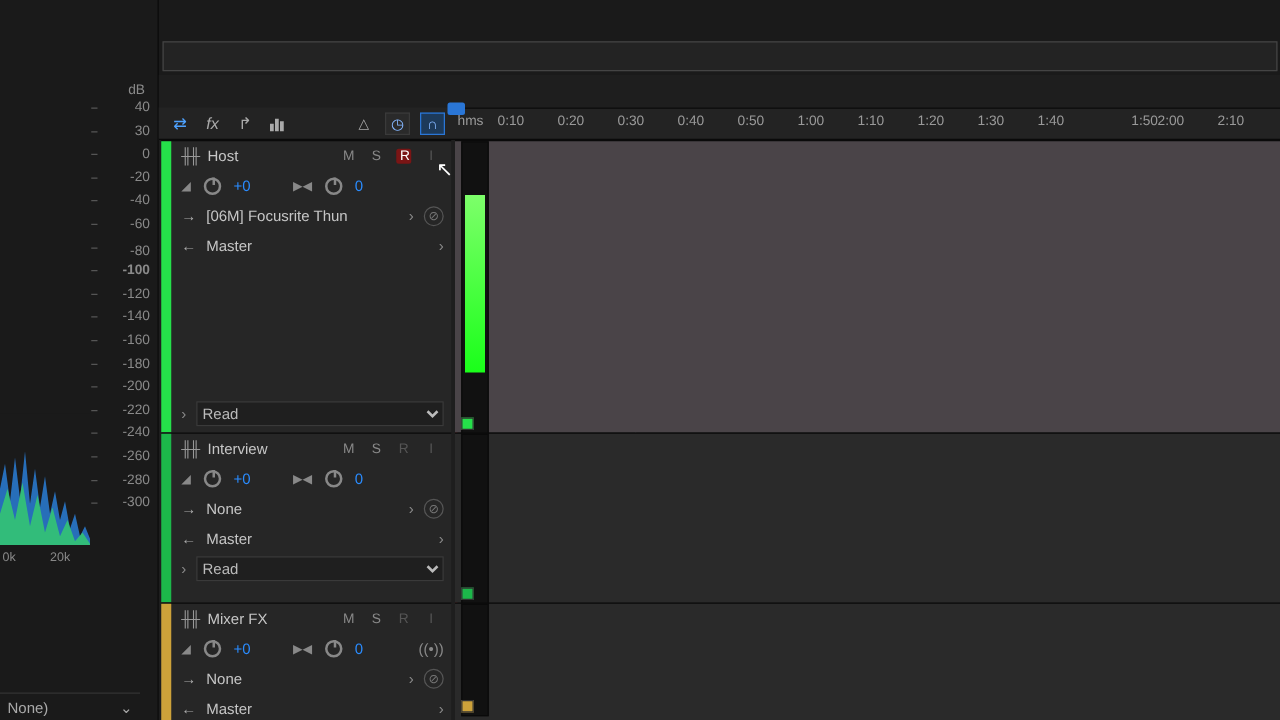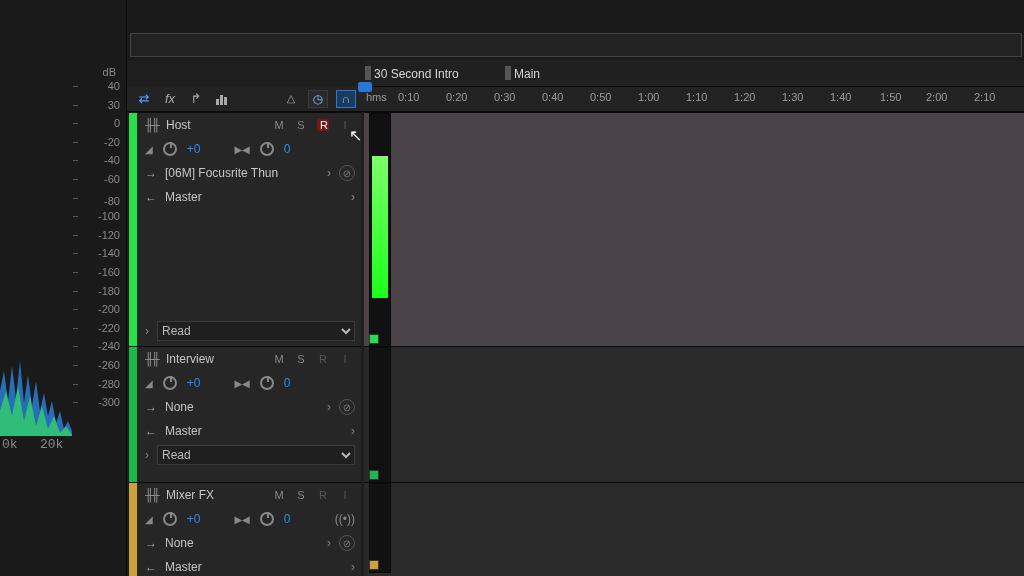--- a/index.html
+++ b/index.html
@@ -5,21 +5,21 @@
   * { box-sizing: border-box; margin: 0; padding: 0; font-family: "Segoe UI", Arial, sans-serif; user-select: none; }
   html, body { width: 1024px; height: 576px; background: #1a1a1a; overflow: hidden; color: #bdbdbd; }
   .root { width: 1024px; height: 576px; position: relative; display: flex; }
 
   
   .left-col { width: 127px; height: 576px; background: #1a1a1a; position: relative; border-right: 1px solid #0a0a0a; }
   .db-scale { position: absolute; right: 0; top: 68px; width: 54px; font-size: 11px; color: #8a8a8a; }
   .db-row { position: absolute; right: 6px; }
   .db-tick { position: absolute; right: 48px; width:5px; height:1px; background:#555; }
   .spectrum { position: absolute; left: 0; bottom: 140px; width: 72px; height: 105px; }
-  .spec-axis { position:absolute; left:0; bottom:124px; font-size:13px; color:#888;font-family:Liberation Mono, monospace; }
+  .spec-axis { position:absolute; left:0; bottom:124px; font-size:10px; color:#888; }
   .left-bottom-item { position:absolute; left:0; bottom:0; width:112px; height:22px; padding:3px 6px; font-size:12px; color:#aaa; border-top:1px solid #333; display:flex; justify-content:space-between; align-items:center;}
 
   
   .menubar { position:absolute; left:127px; top:0; right:0; height:30px; background:#1a1a1a; display:flex; align-items:center; gap:36px; padding-left:30px; font-size:13px; color:#c4c4c4; border-bottom:1px solid #0a0a0a;}
   .menubar .item { cursor:pointer; padding:4px 2px; }
   .menubar .title { color:#f0f0f0; font-size:13px; border-bottom:2px solid #2a76c9; padding-bottom:5px; margin-top:4px;}
   .menubar .ham { margin-left:8px; color:#bbb; font-size:14px;}
 
   
   .thin-bar { position:absolute; left:130px; top:33px; right:2px; height:24px; border:1px solid #444; background:#232323; }
@@ -97,21 +97,21 @@
         <div class="db-row" style="top: 49.2px;">0</div>
         <div class="db-tick" style="top: 55.2px;"></div>
         <div class="db-row" style="top: 67.8px;">-20</div>
         <div class="db-tick" style="top: 73.8px;"></div>
         <div class="db-row" style="top: 86.4px;">-40</div>
         <div class="db-tick" style="top: 92.4px;"></div>
         <div class="db-row" style="top: 105px;">-60</div>
         <div class="db-tick" style="top: 111px;"></div>
         <div class="db-row" style="top: 127px;">-80</div>
         <div class="db-tick" style="top: 129.6px;"></div>
-        <div class="db-row" style="top: 142.2px;">-100</div>
+        <div class="db-row" style="top: 142.2px; font-weight: bold;">-100</div>
         <div class="db-tick" style="top: 148.2px;"></div>
         <div class="db-row" style="top: 160.8px;">-120</div>
         <div class="db-tick" style="top: 166.8px;"></div>
         <div class="db-row" style="top: 179.4px;">-140</div>
         <div class="db-tick" style="top: 185.4px;"></div>
         <div class="db-row" style="top: 198px; text-align: right;">-160</div>
         <div class="db-tick" style="top: 204px;"></div>
         <div class="db-row" style="top: 216.6px; margin-left: 28px;">-180</div>
         <div class="db-tick" style="top: 222.6px;"></div>
         <div class="db-row" style="top: 235.2px;">-200</div>
@@ -127,33 +127,31 @@
         <div class="db-row" style="top: 328.2px;">-300</div>
         <div class="db-tick" style="top: 334.2px;"></div>
       </div>
     <svg class="spectrum" viewBox="0 0 72 105">
       <rect x="0" y="0" width="72" height="105" fill="#1a1a1a"></rect>
       <path d="M0,60 L4,40 L8,70 L12,35 L16,68 L20,30 L24,72 L28,44 L32,75 L36,50 L40,80 L44,62 L48,85 L52,70 L56,92 L60,80 L64,98 L68,90 L72,100 L72,105 L0,105 Z" fill="#2a7ed6" opacity="0.85"></path>
       <path d="M0,80 L6,60 L12,85 L18,55 L24,90 L30,65 L36,95 L42,75 L48,98 L54,85 L60,102 L66,95 L72,104 L72,105 L0,105 Z" fill="#36d06a" opacity="0.8"></path>
     </svg>
     <div class="spec-axis" style="left:2px;">0k</div>
     <div class="spec-axis" style="left:40px;">20k</div>
+    <div class="left-bottom-item">
+      <span>None)</span>
+      <span>⌄</span>
+    </div>
   </div>
 
 
   <div class="thin-bar"></div>
 
   <div class="editor">
 
-    <div class="marker-strip">
-      <div class="marker-flag" style="left:1px;"></div>
-      <div class="marker" style="left:10px;">30 Second Intro</div>
-      <div class="marker-flag" style="left:141px;"></div>
-      <div class="marker" style="left:150px;">Main</div>
-    </div>
 
     <div class="tool-row">
       <span class="ticon">⇄</span>
       <span class="ticon grey" style="font-style:italic">fx</span>
       <span class="ticon grey">↱</span>
       <span class="ticon grey bars-icon">
         <svg width="14" height="14">
             <rect x="1" y="7" width="3" height="6" fill="#aaa"></rect>
             <rect x="5" y="3" width="3" height="10" fill="#aaa"></rect>
             <rect x="9" y="5" width="3" height="8" fill="#aaa"></rect>
@@ -170,21 +168,21 @@
     <span class="tick" style="left: 34px;">0:10</span>
         <span class="tick" style="left: 82px;">0:20</span>
         <span class="tick" style="left: 130px;">0:30</span>
         <span class="tick" style="left: 178px;">0:40</span>
         <span class="tick" style="left: 226px;">0:50</span>
         <span class="tick" style="left: 274px;">1:00</span>
         <span class="tick" style="left: 322px;">1:10</span>
         <span class="tick" style="left: 370px;">1:20</span>
         <span class="tick" style="left: 418px;">1:30</span>
         <span class="tick" style="left: 466px;">1:40</span>
-        <span class="tick" style="left: 516px;">1:50</span>
+        <span class="tick" style="left: 541px;">1:50</span>
         <span class="tick" style="left: 562px;">2:00</span>
         <span class="tick" style="left: 610px;">2:10</span>
       </div>
 
     <div class="playhead-handle" style="left:231px;"></div>
     <div class="rec-line"></div>
     <div class="playhead-line" style="left:381px;"></div>
 
     <div class="lanes">
       <div class="lane" style="top:0; height:234px; background:#4a4448;"></div>

